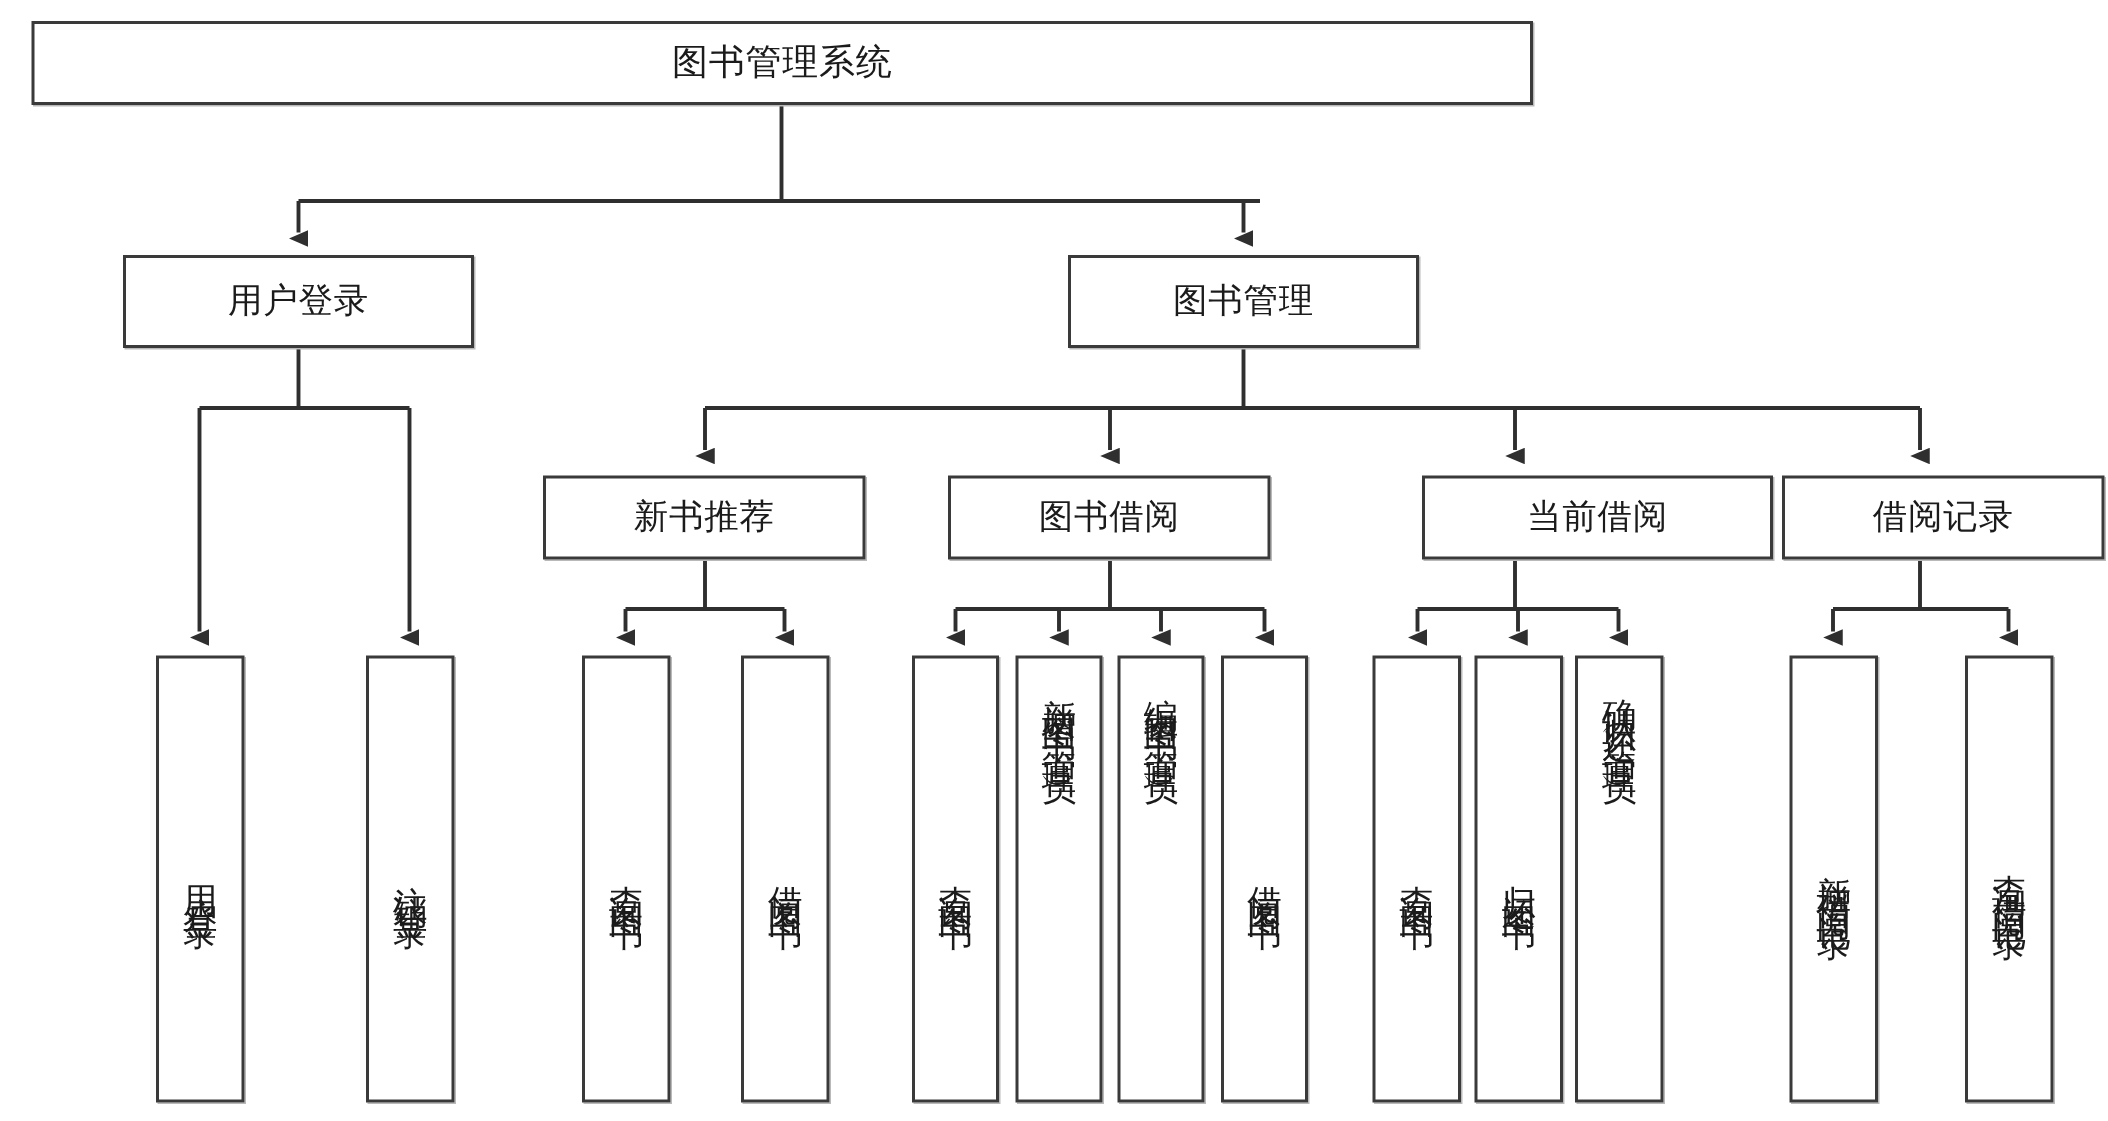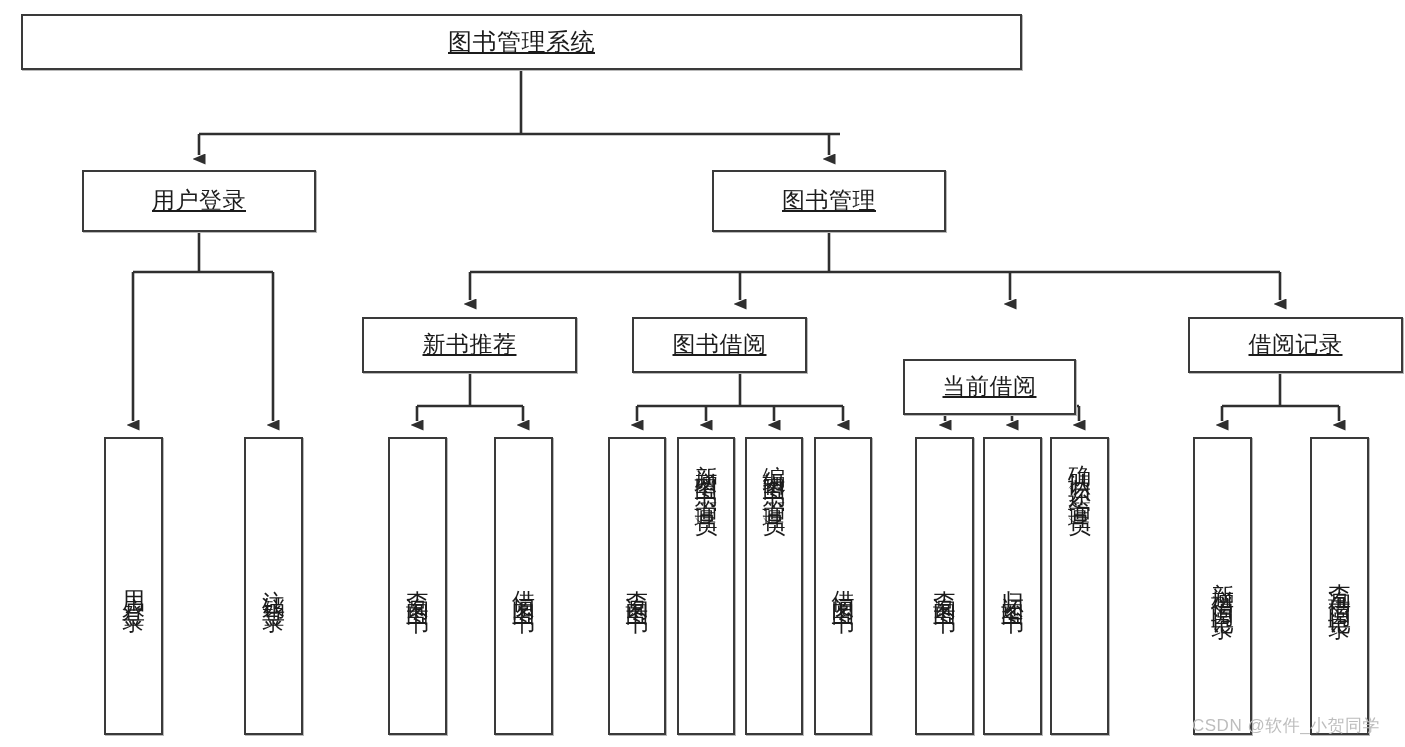--- a/index.html
+++ b/index.html
@@ -18,21 +18,21 @@
     box-shadow:1px 1px 0 #b9b9b9;
     display:flex;align-items:center;justify-content:center;
   }
   .node .label{
     color:#1b1b1b;
     text-align:center;
     line-height:1.18;
     white-space:pre-line;
     user-select:none;
   }
-  .node.horiz .label{font-size:23px;letter-spacing:0.5px;text-decoration:underline;}
+  .node.horiz .label{font-size:23px;letter-spacing:0.5px;}
   .node.root .label{font-size:24px;}
   .node.vert{align-items:flex-start;padding-top:8px;}
   .node.vert .label{
     writing-mode:vertical-rl;
     text-orientation:upright;
     font-size:23px;
     letter-spacing:7px;
     line-height:1;
     margin:0 auto;
   }
@@ -108,24 +108,24 @@
   <div class="node horiz" style="left:82px;top:170px;width:234px;height:62px;">
     <span class="label">用户登录</span>
   </div>
   <div class="node horiz" style="left:362px;top:317px;width:215px;height:56px;">
     <span class="label">新书推荐</span>
   </div>
 
   <div class="node horiz" style="left:712px;top:170px;width:234px;height:62px;">
     <span class="label">图书管理</span>
   </div>
-  <div class="node horiz" style="left:632px;top:317px;width:175px;height:56px;">
+  <div class="node horiz" style="left:632px;top:317px;width:215px;height:56px;">
     <span class="label">图书借阅</span>
   </div>
-  <div class="node horiz" style="left:903px;top:317px;width:173px;height:56px;margin-top:42px;">
+  <div class="node horiz" style="left:948px;top:317px;width:234px;height:56px;">
     <span class="label">当前借阅</span>
   </div>
   <div class="node horiz" style="left:1172px;top:317px;width:215px;height:56px;margin-left:16px;">
     <span class="label">借阅记录</span>
   </div>
 
   <div class="node vert mid" style="left:104px;top:437px;width:59px;height:298px;">
     <span class="label">用户登录</span>
   </div>
   <div class="node vert mid" style="left:244px;top:437px;width:59px;height:298px;">
@@ -162,15 +162,14 @@
     <span class="label">确认归还（管理员）</span>
   </div>
 
   <div class="node vert mid" style="left:1193px;top:437px;width:59px;height:298px;">
     <span class="label">新增借阅记录</span>
   </div>
   <div class="node vert mid" style="left:1310px;top:437px;width:59px;height:298px;">
     <span class="label">查询借阅记录</span>
   </div>
 
-  <div class="watermark" style="left:1192px;top:714px;">CSDN @软件_小贺同学</div>
 
 </div>
 
 </body></html>

